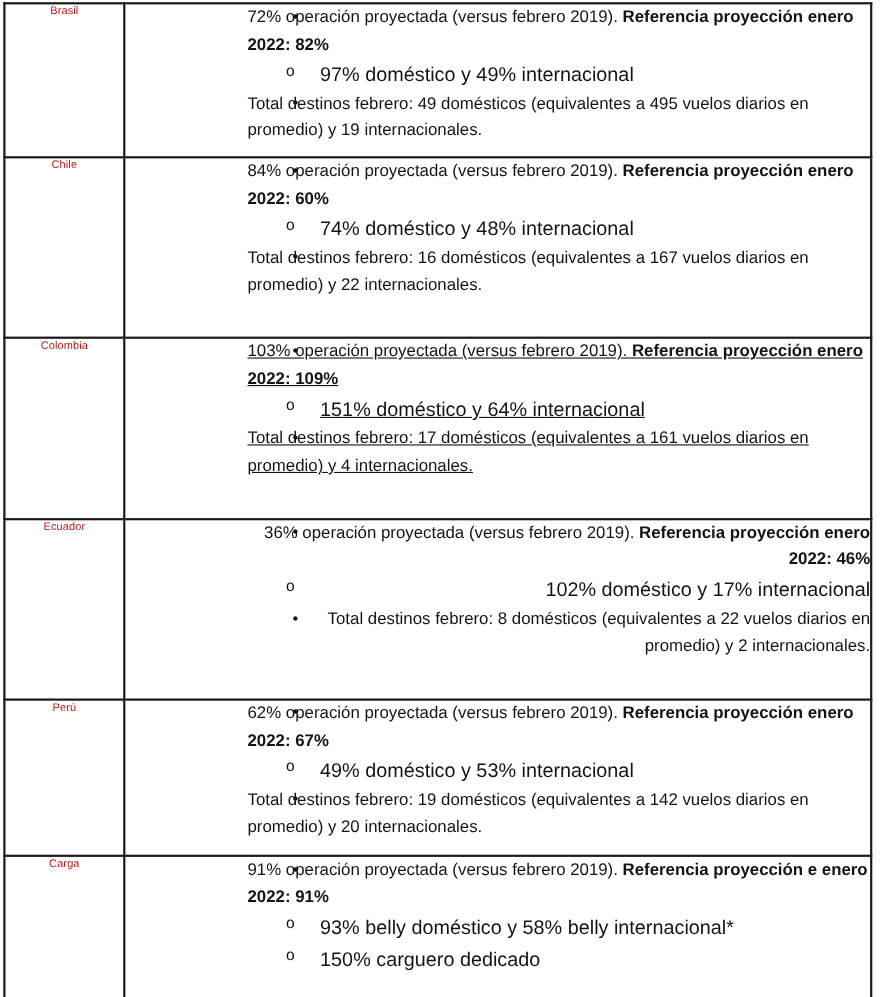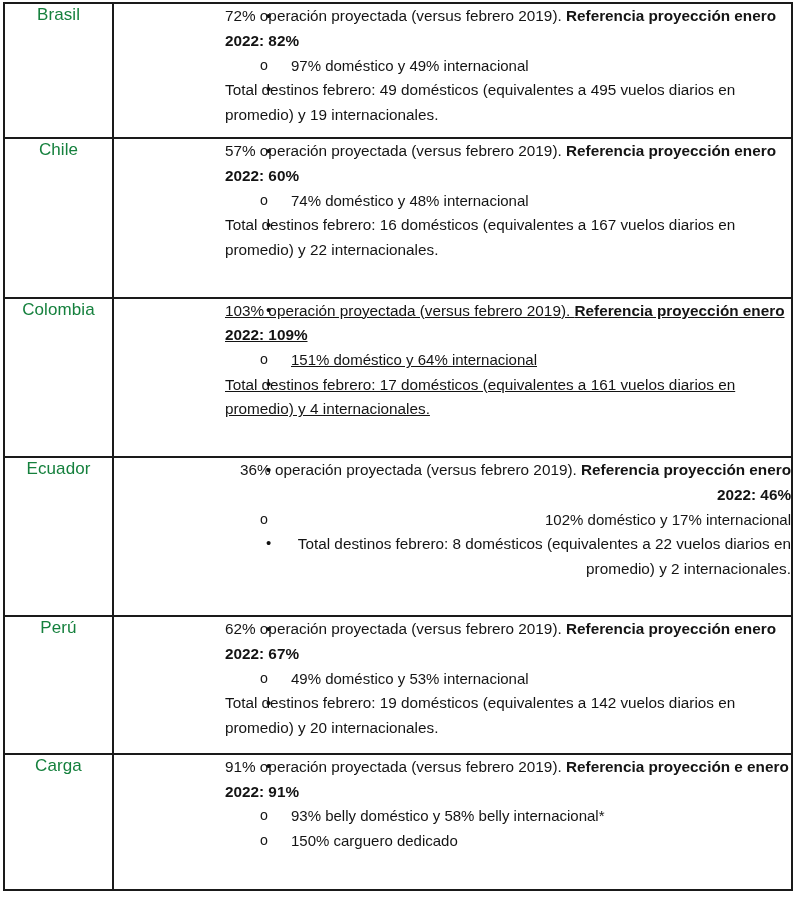--- a/index.html
+++ b/index.html
@@ -32,27 +32,27 @@
   table.ops-table td {
     border: 2px solid #1a1a1a;
     vertical-align: top;
     background: #ffffff;
     padding: 0;
   }
 
   td.label-cell {
     width: 107px;
     text-align: center;
-    font-size: 17px;
+    font-size: 10px;
     line-height: 1.35;
     padding-top: 11px;
     padding-bottom: 6px;
     padding-left: 2px;
     padding-right: 2px;
-    color: #15803d;
+    color: #b91c1c;
     letter-spacing: 0.1px;
   }
 
   td.content-cell {
     padding-top: 10px;
     padding-bottom: 8px;
     padding-left: 0;
     padding-right: 26px;
   }
 
@@ -85,21 +85,21 @@
   ul.lvl2 {
     list-style: none;
     margin: 0;
     padding: 0;
   }
 
   ul.lvl2 > li.b2 {
     position: relative;
     margin-left: -180px;
     padding-left: 246px;
-    font-size: 15px;
+    font-size: 18px;
     line-height: 1.62;
     color: #141414;
   }
 
   ul.lvl2 > li.b2::before {
     content: "o";
     position: absolute;
     left: 215px;
     top: 0;
     font-size: 14.2px;
@@ -140,21 +140,21 @@
             </li>
           </ul>
         </td>
       </tr>
 
       <tr class="row-chile">
         <td class="label-cell">Chile</td>
         <td class="content-cell">
           <ul class="lvl1">
             <li class="b1">
-              <span>57% operación proyectada (versus febrero 2019). </span><span class="bold">Referencia proyección enero 2022: 60%</span>
+              <span>84% operación proyectada (versus febrero 2019). </span><span class="bold">Referencia proyección enero 2022: 60%</span>
               <ul class="lvl2">
                 <li class="b2">74% doméstico y 48% internacional</li>
               </ul>
             </li>
             <li class="b1">
               <span>Total destinos febrero: 16 domésticos (equivalentes a 167 vuelos diarios en promedio) y 22 internacionales.</span>
             </li>
           </ul>
         </td>
       </tr>

